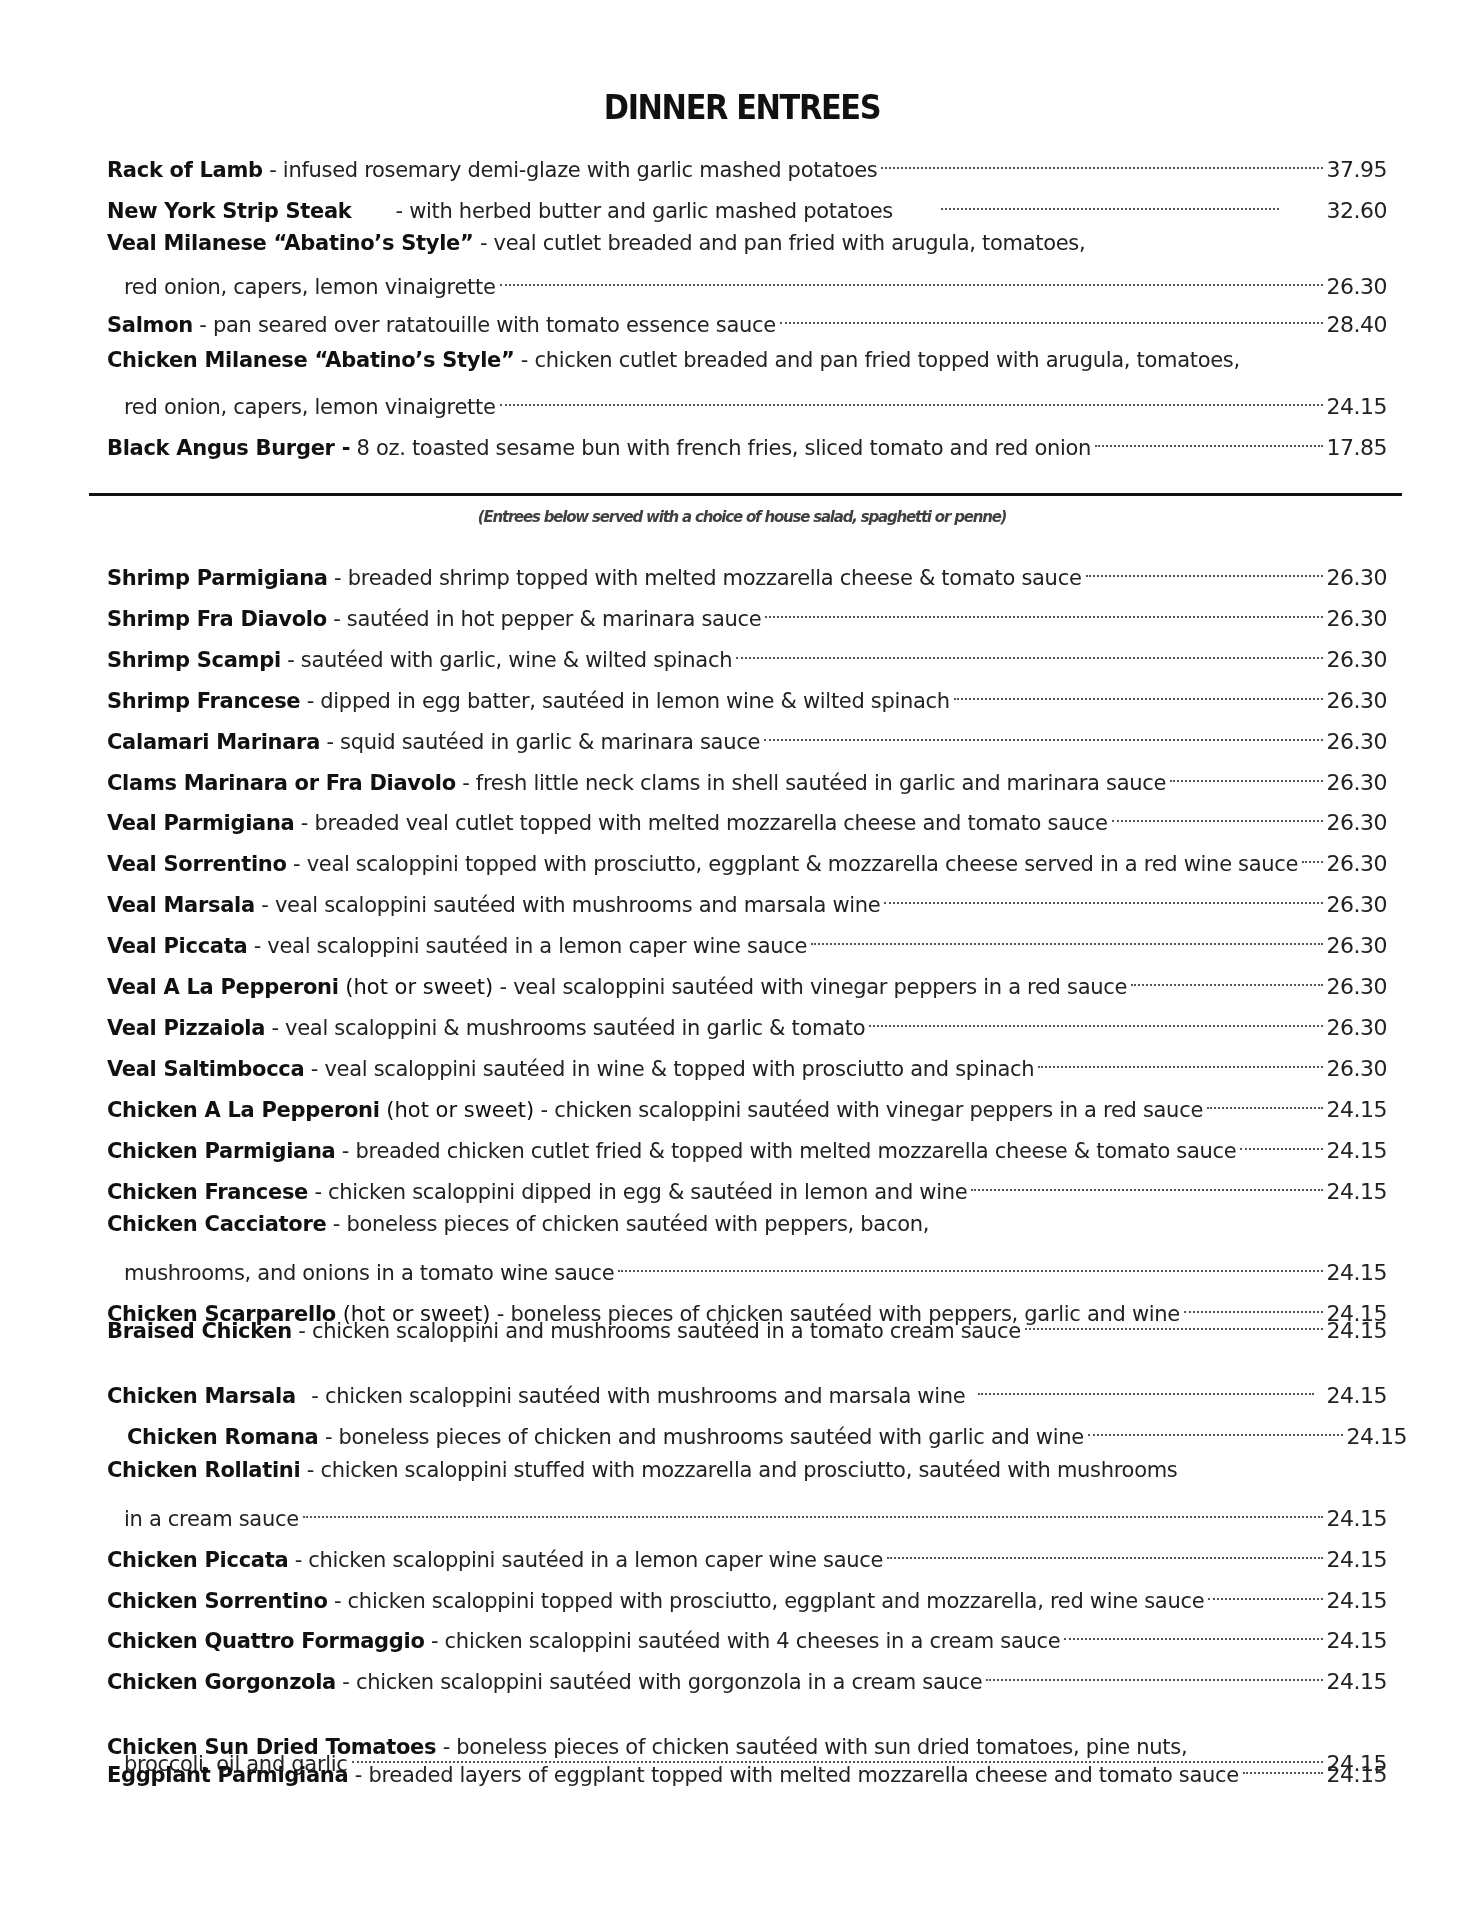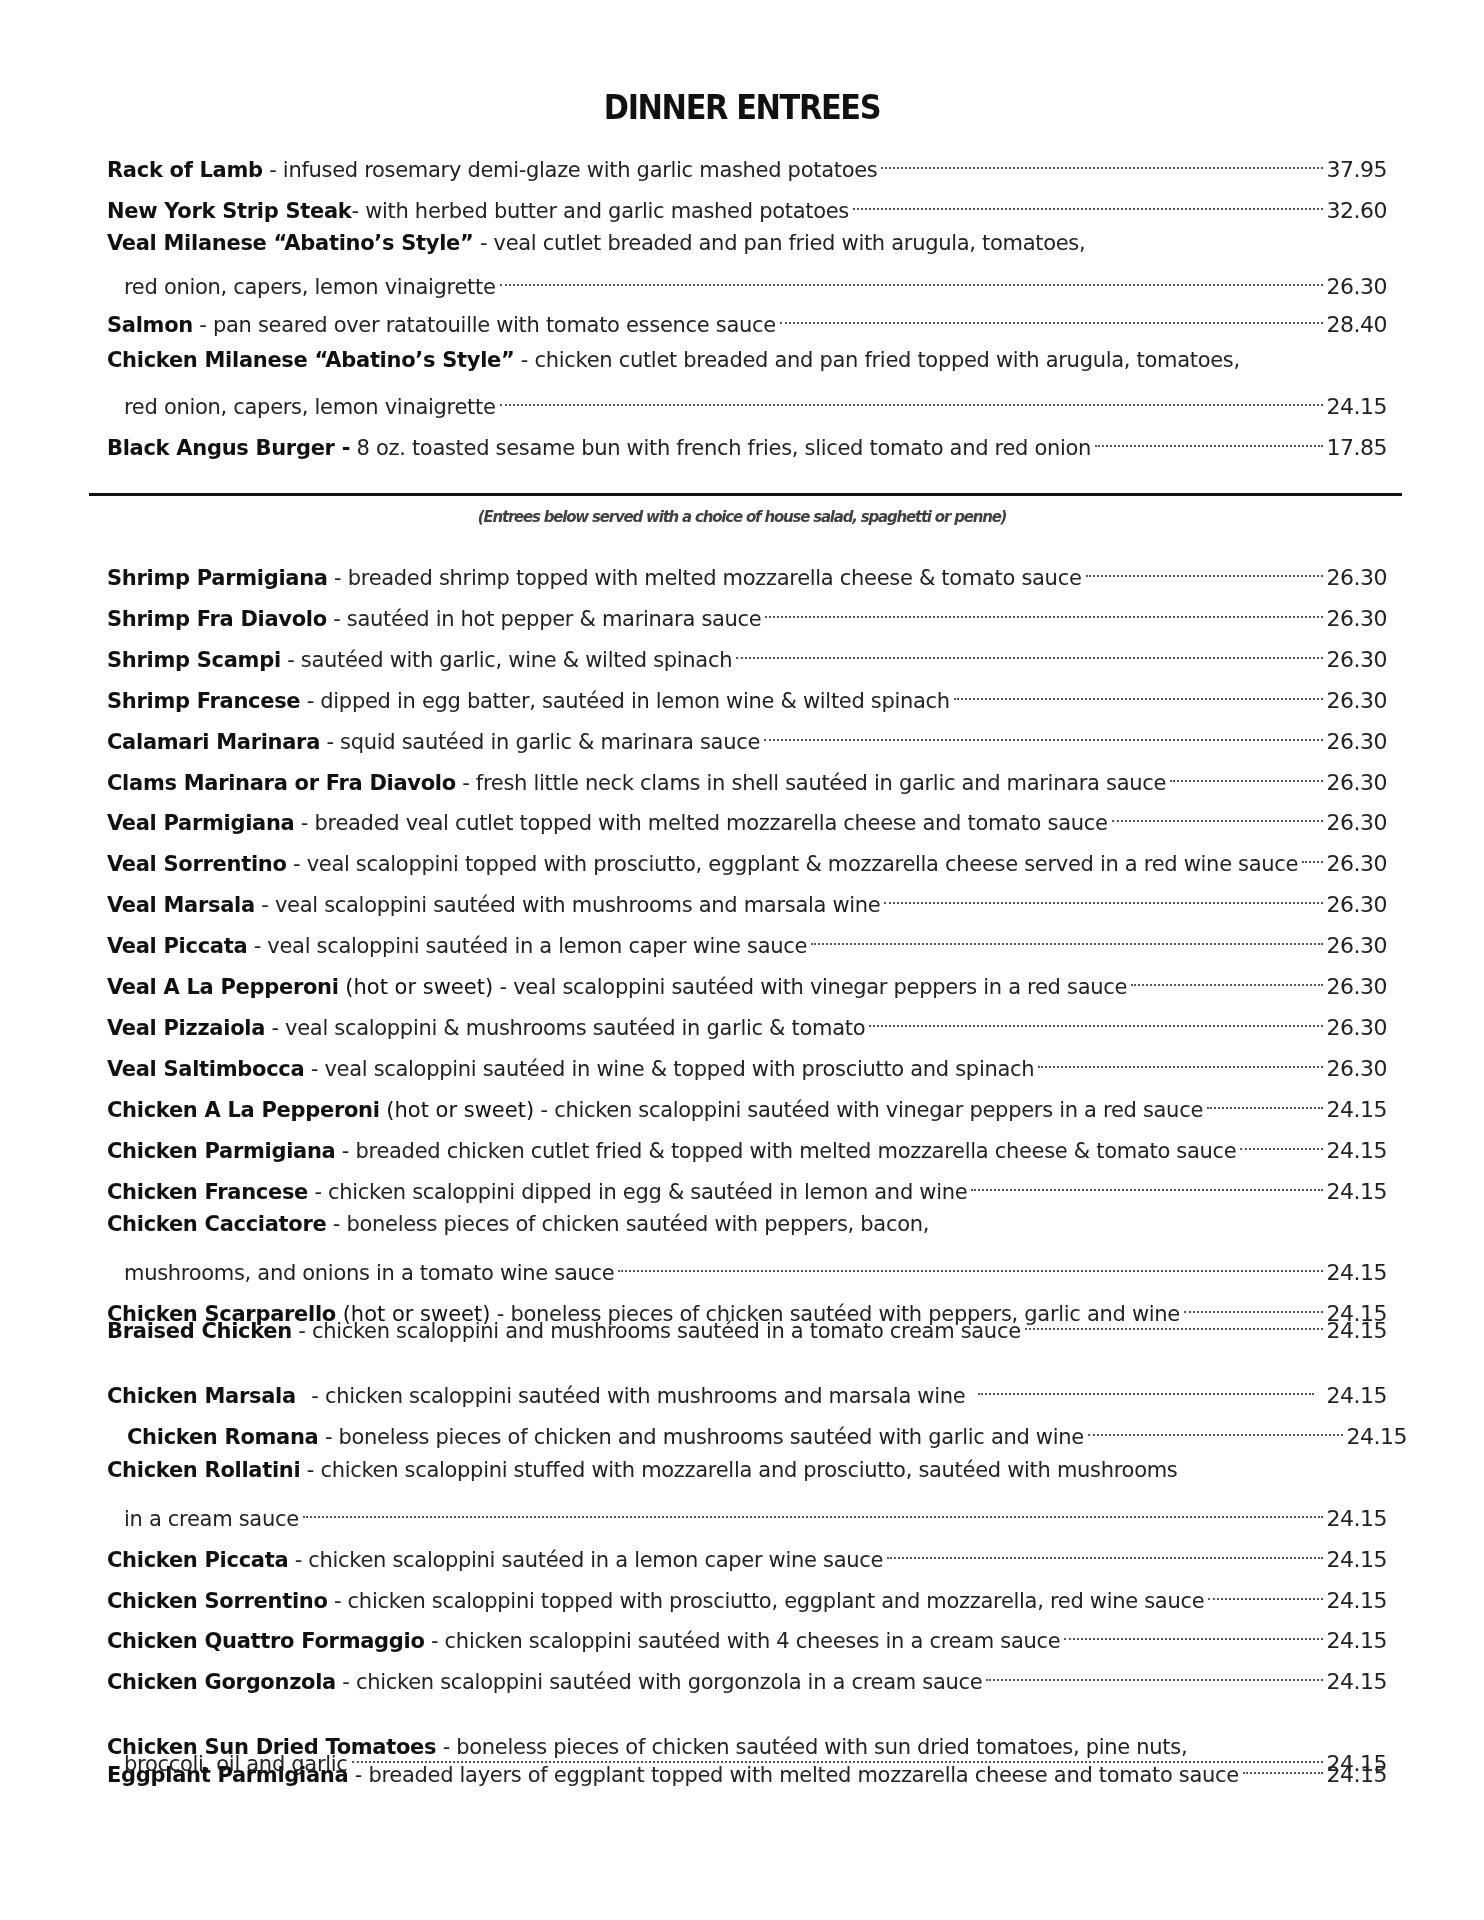--- a/index.html
+++ b/index.html
@@ -21,21 +21,21 @@
 
 <div class="title">DINNER ENTREES</div>
 
 <div id="top-list">
     <div class="row" style="top: 147px;">
       <span class="name">Rack of Lamb</span>
       <span class="desc"> - infused rosemary demi-glaze with garlic mashed potatoes</span>
       <span class="leader"></span>
       <span class="price">37.95</span>
     </div>
-    <div class="row" style="top: 188px;">
+    <div class="row" style="top: 188px; gap: 44px;">
       <span class="name">New York Strip Steak</span>
       <span class="desc">- with herbed butter and garlic mashed potatoes</span>
       <span class="leader"></span>
       <span class="price">32.60</span>
     </div>
     <div class="row" style="top: 228px;">
       <span class="name">Veal Milanese “Abatino’s Style”</span>
       <span class="desc"> - veal cutlet breaded and pan fried with arugula, tomatoes,</span>
     </div>
     <div class="row cont" style="top: 264px;">

